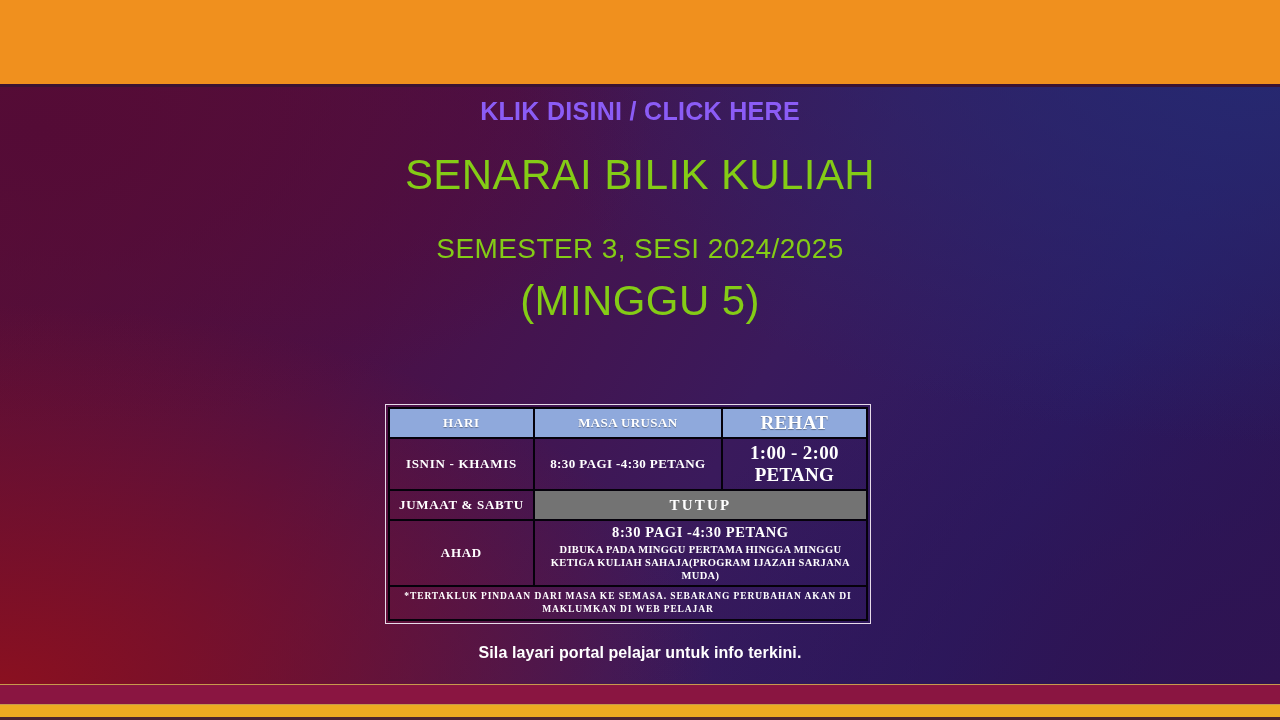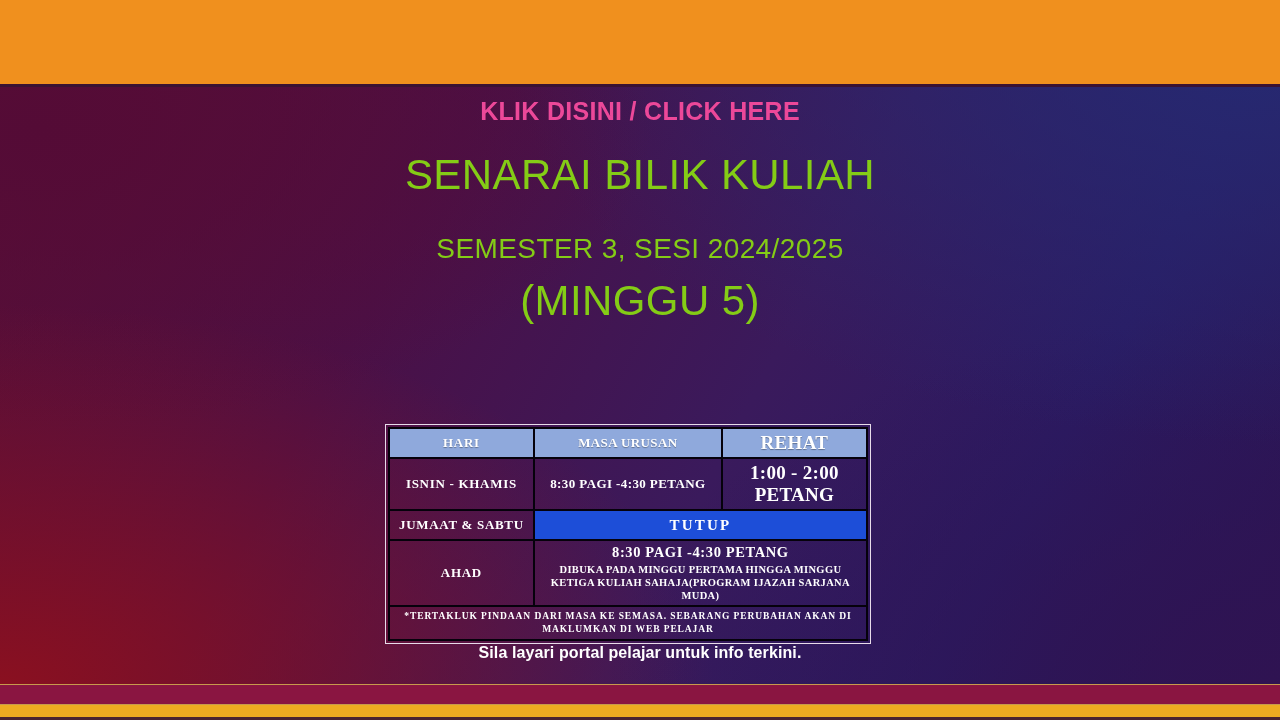--- a/index.html
+++ b/index.html
@@ -200,21 +200,21 @@
     border-radius: 0 0 60% 20%;
     transform: rotate(-2.2deg);
   }
 
   
   .click-here {
     position: absolute;
     left: 0; top: 97px;
     width: 1280px;
     text-align: center;
-    color: #ec4899;
+    color: #8b5cf6;
     font-weight: bold;
     font-size: 25px;
     letter-spacing: .3px;
     z-index: 4;
   }
 
   
   .headings {
     position: absolute;
     left: 160px; top: 147px;
@@ -246,21 +246,21 @@
     font-size: 42px;
     line-height: 54px;
     font-weight: normal;
     margin-top: 12px;
     letter-spacing: .4px;
   }
 
   
   .table-wrap {
     position: absolute;
-    left: 385px; top: 424px;
+    left: 385px; top: 404px;
     width: 486px;
     z-index: 4;
     border: 1px solid #E8DCEA;
     padding: 2px;
   }
   table.sched {
     width: 100%;
     border-collapse: collapse;
     font-family: "Liberation Serif", serif;
   }
@@ -289,21 +289,21 @@
     width: 190px;
     font-size: 13px;
     letter-spacing: .4px;
   }
   .c-rest {
     width: 146px;
     font-size: 19px;
     letter-spacing: .3px;
   }
   .c-closed {
-    background: #1d4ed8;
+    background: #737373;
     font-size: 15px;
     letter-spacing: 2.2px;
     height: 30px;
   }
   .c-sunday {
     padding: 7px 4px 8px;
   }
   .c-sunday .big {
     font-size: 14.5px;
     letter-spacing: .6px;

